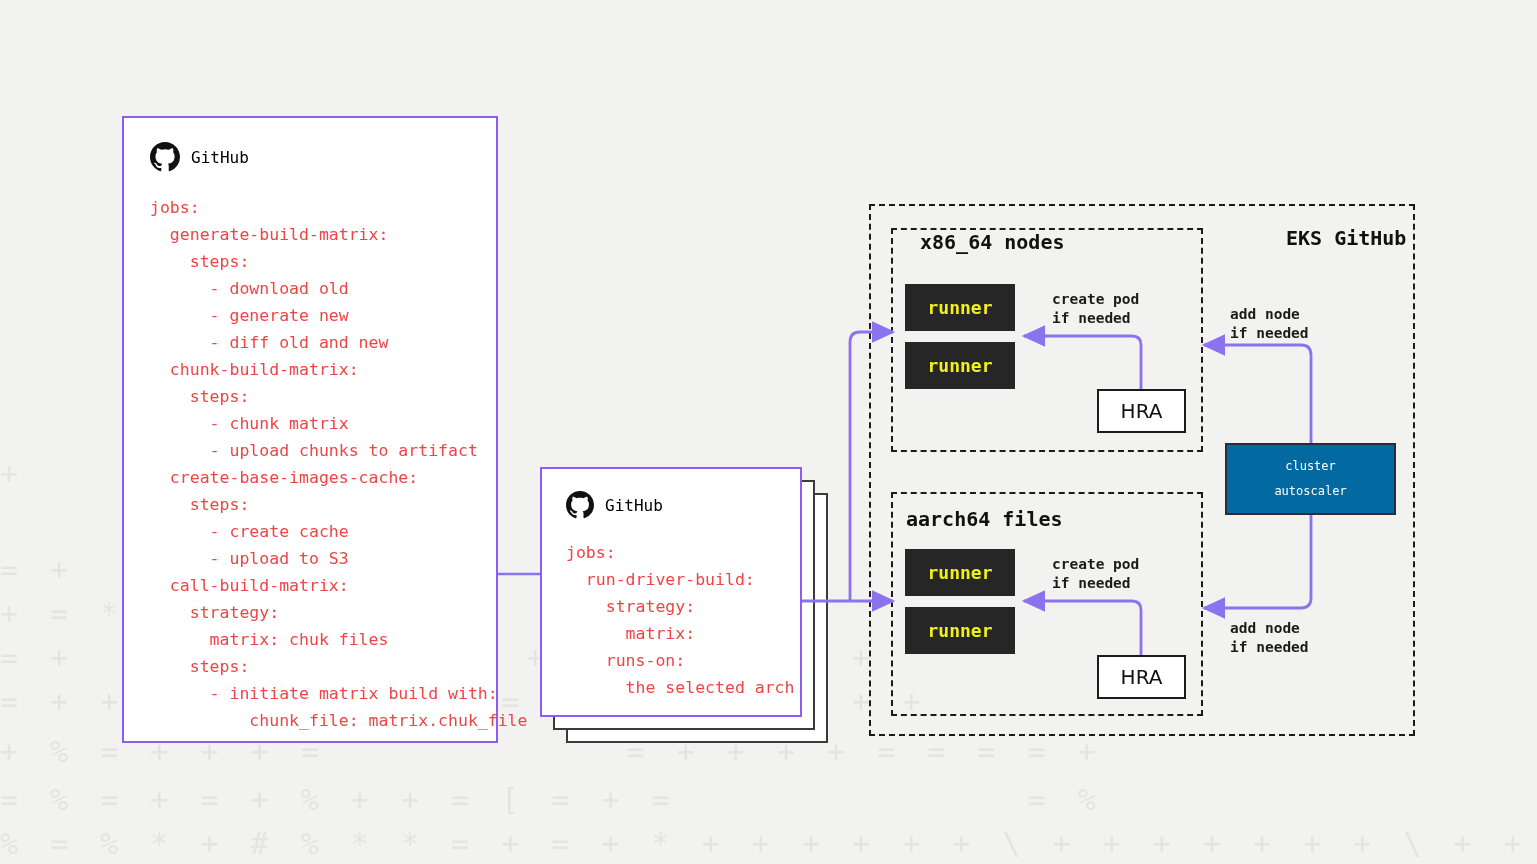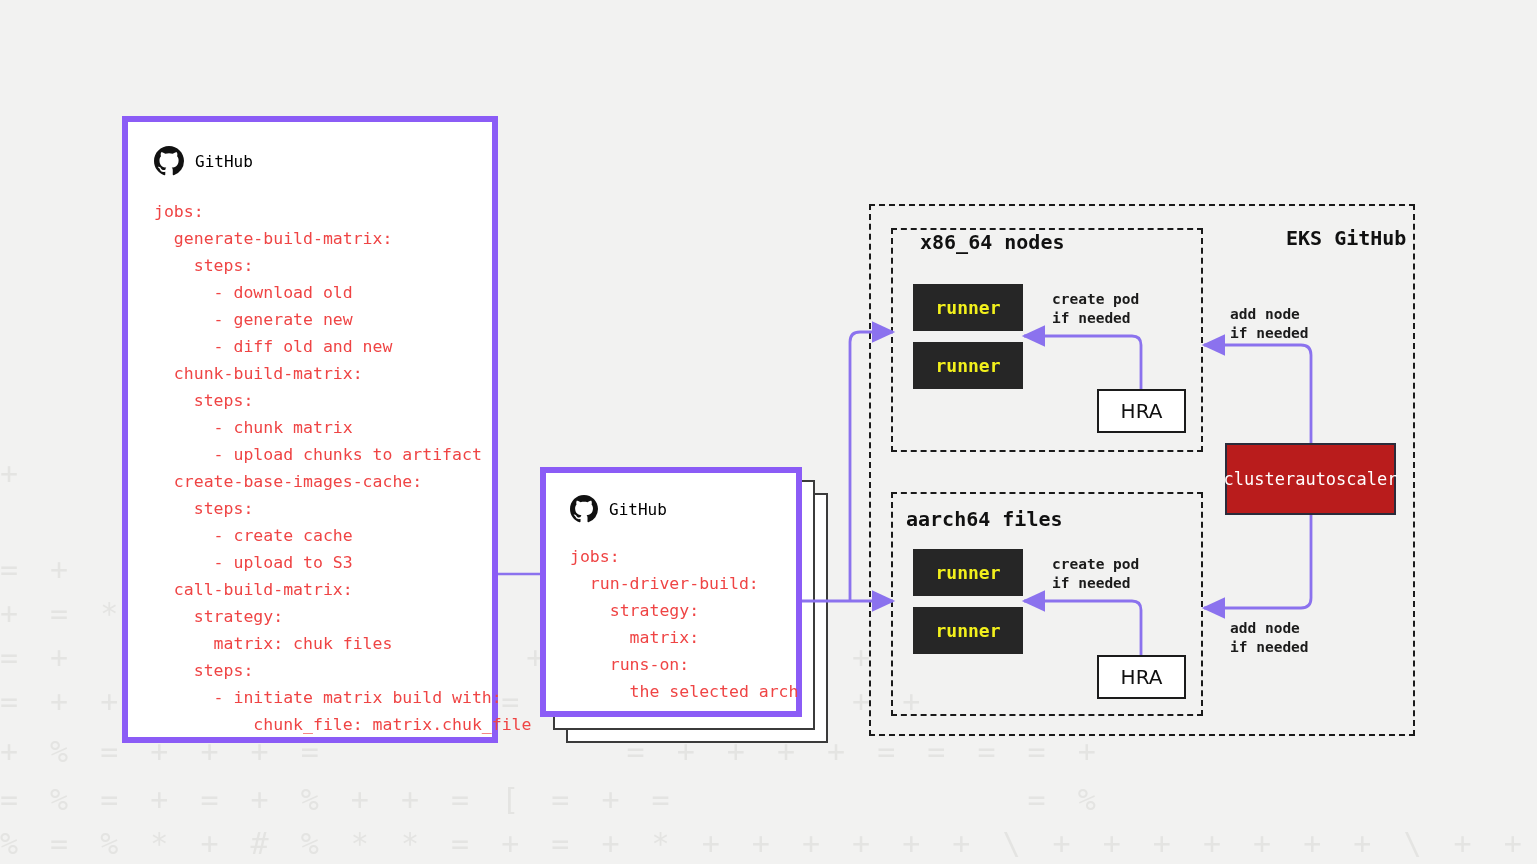--- a/index.html
+++ b/index.html
@@ -29,21 +29,21 @@
     color: #e4e4e2;
     white-space: pre;
     user-select: none;
   }
   .wm-row { position: absolute; left: 0; width: 1600px; }
 
   
   .card {
     position: absolute;
     background: #ffffff;
-    border: 6px solid #8b5cf6;
+    border: 2px solid #8b5cf6;
     box-sizing: border-box;
     z-index: 6;
   }
   .card-ghost {
     position: absolute;
     background: #ffffff;
     border: 2px solid #3b3b3b;
     box-sizing: border-box;
     z-index: 4;
   }
@@ -87,50 +87,49 @@
     background: #262626;
     color: #f2f01c;
     font-family: "DejaVu Sans Mono", "Liberation Mono", monospace;
     font-size: 18px;
     font-weight: bold;
     display: flex;
     align-items: center;
     justify-content: center;
     box-sizing: border-box;
     z-index: 6;
-    margin-left: 8px;
   }
 
   
   .hra {
     position: absolute;
     background: #ffffff;
     border: 2px solid #1b1b1b;
     box-sizing: border-box;
     display: flex;
     align-items: center;
     justify-content: center;
     font-family: "DejaVu Sans", "Liberation Sans", sans-serif;
     font-size: 20px;
     color: #111111;
     z-index: 7;
   }
 
   
   .autoscaler {
     position: absolute;
-    background: #b91c1c;
+    background: #0369a1;
     border: 2px solid #2b2b3a;
     box-sizing: border-box;
     display: flex;
-    flex-direction: row;
+    flex-direction: column;
     align-items: center;
     justify-content: center;
     font-family: "DejaVu Sans Mono", "Liberation Mono", monospace;
-    font-size: 17px;
+    font-size: 12px;
     color: #ffffff;
     line-height: 25px;
     z-index: 7;
   }
 
   
   .edge-label {
     position: absolute;
     font-family: "DejaVu Sans Mono", "Liberation Mono", monospace;
     font-size: 14.5px;

